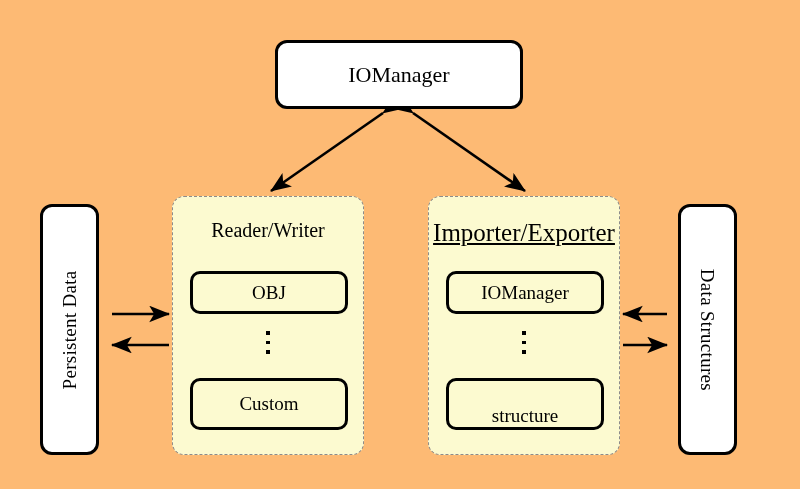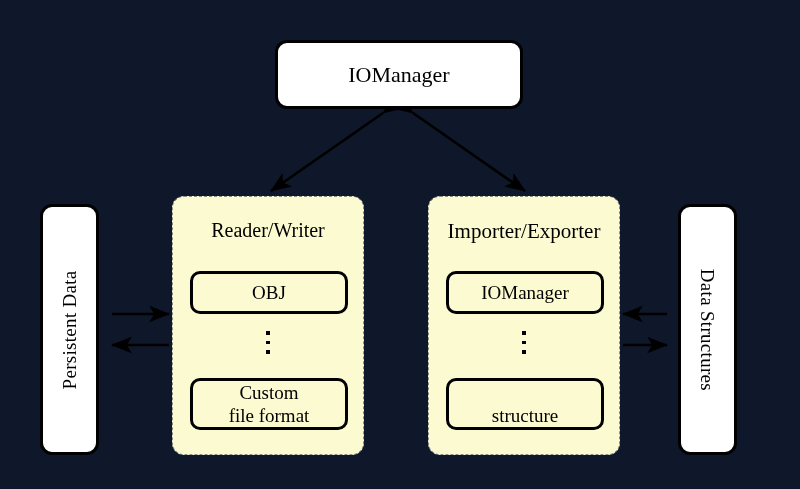--- a/index.html
+++ b/index.html
@@ -4,21 +4,21 @@
 <style>
   html, body {
     margin: 0;
     padding: 0;
     background: #ffffff;
   }
   #canvas {
     position: relative;
     width: 800px;
     height: 489px;
-    background: #0f172a;
+    background: #fdba74;
     overflow: hidden;
     font-family: "Liberation Serif", "DejaVu Serif", serif;
     color: #000000;
   }
   svg.arrows {
     position: absolute;
     left: 0;
     top: 0;
     width: 800px;
     height: 489px;
@@ -94,21 +94,21 @@
 
   .group-title {
     position: absolute;
     left: 0;
     right: 0;
     top: 22px;
     text-align: center;
     font-size: 20px;
     white-space: nowrap;
   }
-  #group-importerexporter .group-title { font-size: 21px; }
+  #group-importerexporter .group-title { font-size: 25px; text-decoration: underline; }
 
   
   .leaf {
     position: absolute;
     box-sizing: border-box;
     display: flex;
     align-items: center;
     justify-content: center;
     text-align: center;
     background: #fcfad0;
@@ -186,21 +186,20 @@
 
     <div class="vdots">
       <i></i>
         <i></i>
         <i></i>
     </div>
 
     <div class="leaf two-line">
       <span>
         <span>Custom</span><br>
-        <span>file format</span>
       </span>
     </div>
   </div>
 
   <div class="group" id="group-importerexporter">
     <div class="group-title">Importer/Exporter</div>
 
     <div class="leaf one-line">
       <span>IOManager</span>
     </div>

